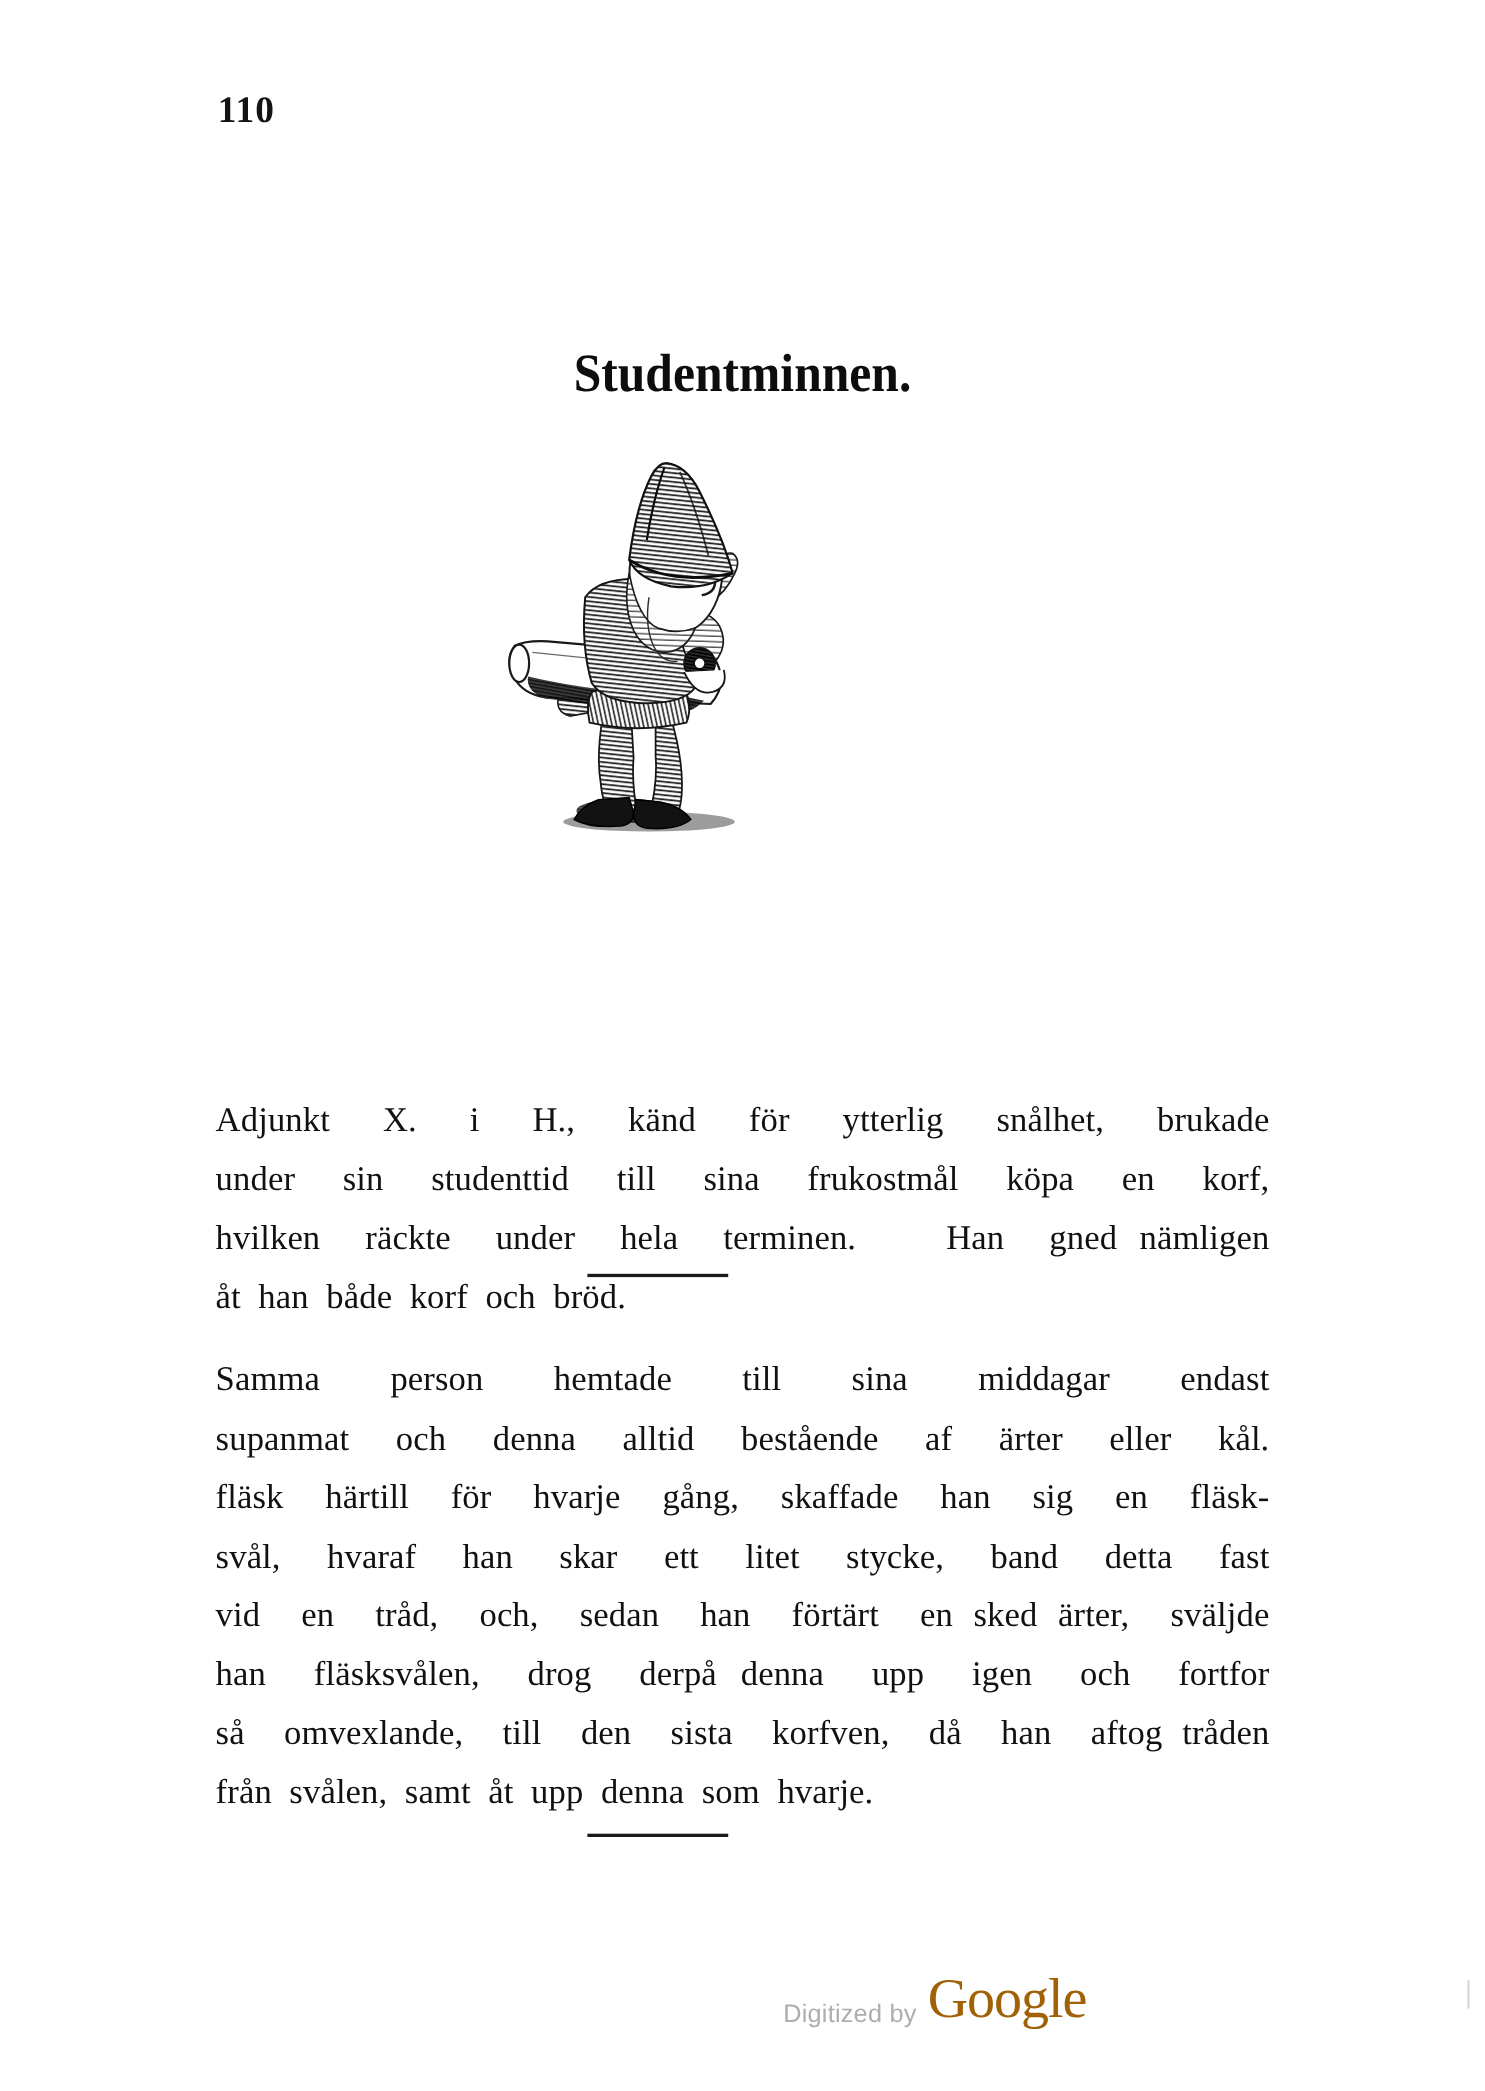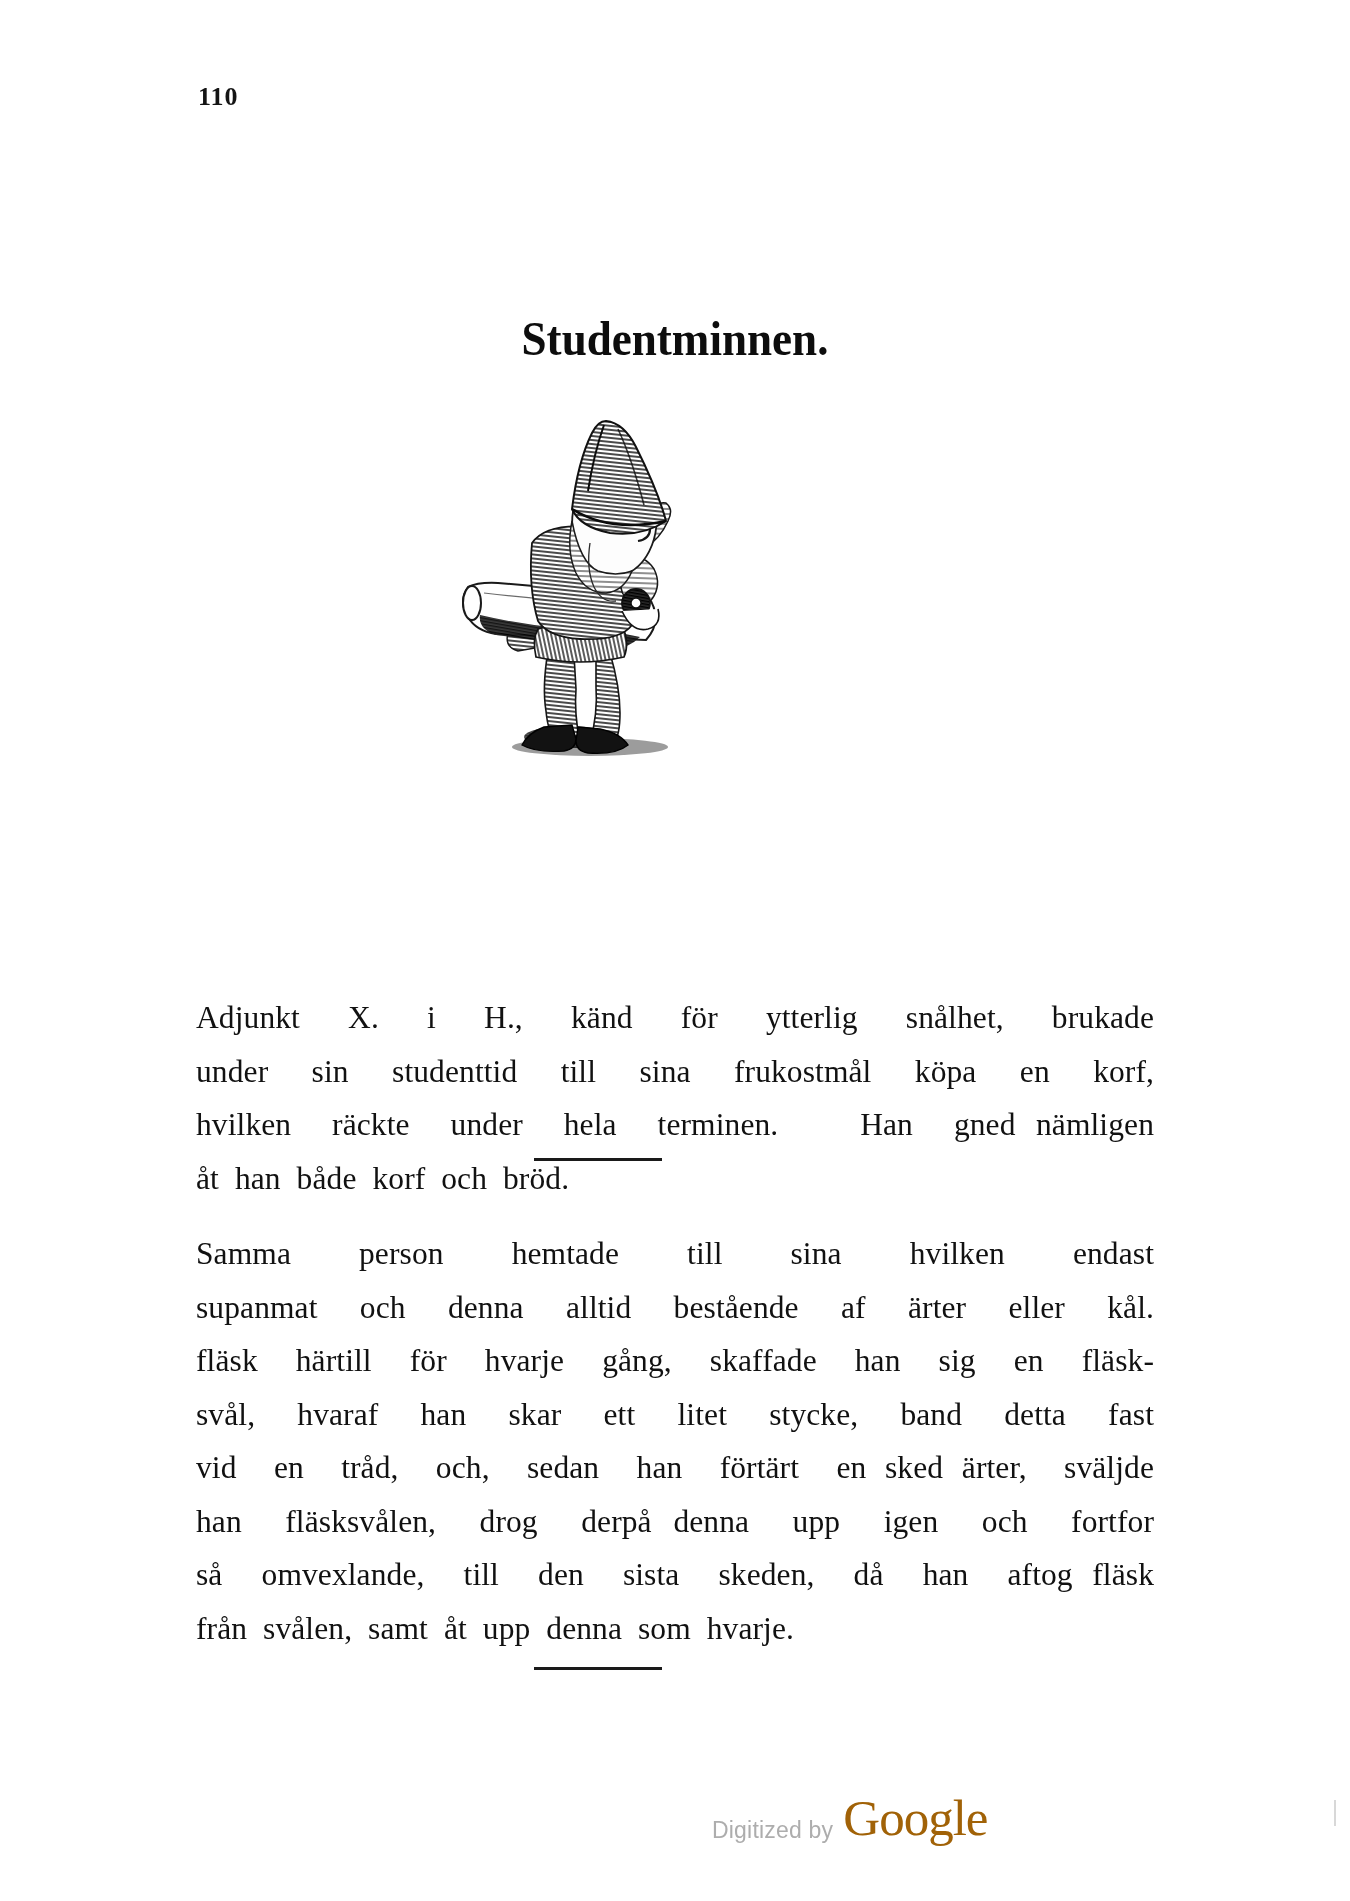--- a/index.html
+++ b/index.html
@@ -16,21 +16,21 @@
     height: 1901px;
     background: #ffffff;
     overflow: hidden;
   }
 
   
   .folio {
     position: absolute;
     left: 198px;
     top: 82px;
-    font-size: 26px;
+    font-size: 34px;
     font-weight: bold;
     letter-spacing: 1px;
     color: #141414;
     font-family: "Liberation Serif", "DejaVu Serif", serif;
   }
 
   
   .heading {
     position: absolute;
     left: 0;
@@ -213,27 +213,27 @@
   <div class="bodytext para-1">
     <span class="ln indent">Adjunkt  X.  i  H.,  känd  för  ytterlig  snålhet,  brukade</span>
     <span class="ln">under   sin   studenttid   till   sina   frukostmål   köpa   en   korf,</span>
     <span class="ln">hvilken  räckte  under  hela  terminen.    Han  gned nämligen</span>
     <span class="ln last">åt  han  både  korf  och  bröd.</span>
   </div>
 
   <div class="rule rule-1"></div>
 
   <div class="bodytext para-2">
-    <span class="ln indent">Samma   person   hemtade   till   sina   hvilken   endast</span>
+    <span class="ln indent">Samma   person   hemtade   till   sina   middagar   endast</span>
     <span class="ln">supanmat  och  denna  alltid  bestående  af  ärter  eller  kål.</span>
     <span class="ln">fläsk  härtill  för  hvarje  gång,  skaffade  han  sig  en  fläsk-</span>
     <span class="ln">svål,   hvaraf   han   skar   ett   litet   stycke,   band   detta   fast</span>
     <span class="ln">vid  en  tråd,  och,  sedan  han  förtärt  en sked ärter,  sväljde</span>
     <span class="ln">han  fläsksvålen,  drog  derpå denna  upp  igen  och  fortfor</span>
-    <span class="ln">så  omvexlande,  till  den  sista  skeden,  då  han  aftog fläsk</span>
+    <span class="ln">så  omvexlande,  till  den  sista  korfven,  då  han  aftog tråden</span>
     <span class="ln last">från  svålen,  samt  åt  upp  denna  som  hvarje.</span>
   </div>
 
   <div class="rule rule-2"></div>
 
   <div class="watermark">
     <span class="wm-text">Digitized by</span>
     <span class="wm-logo">Google</span>
   </div>
 

